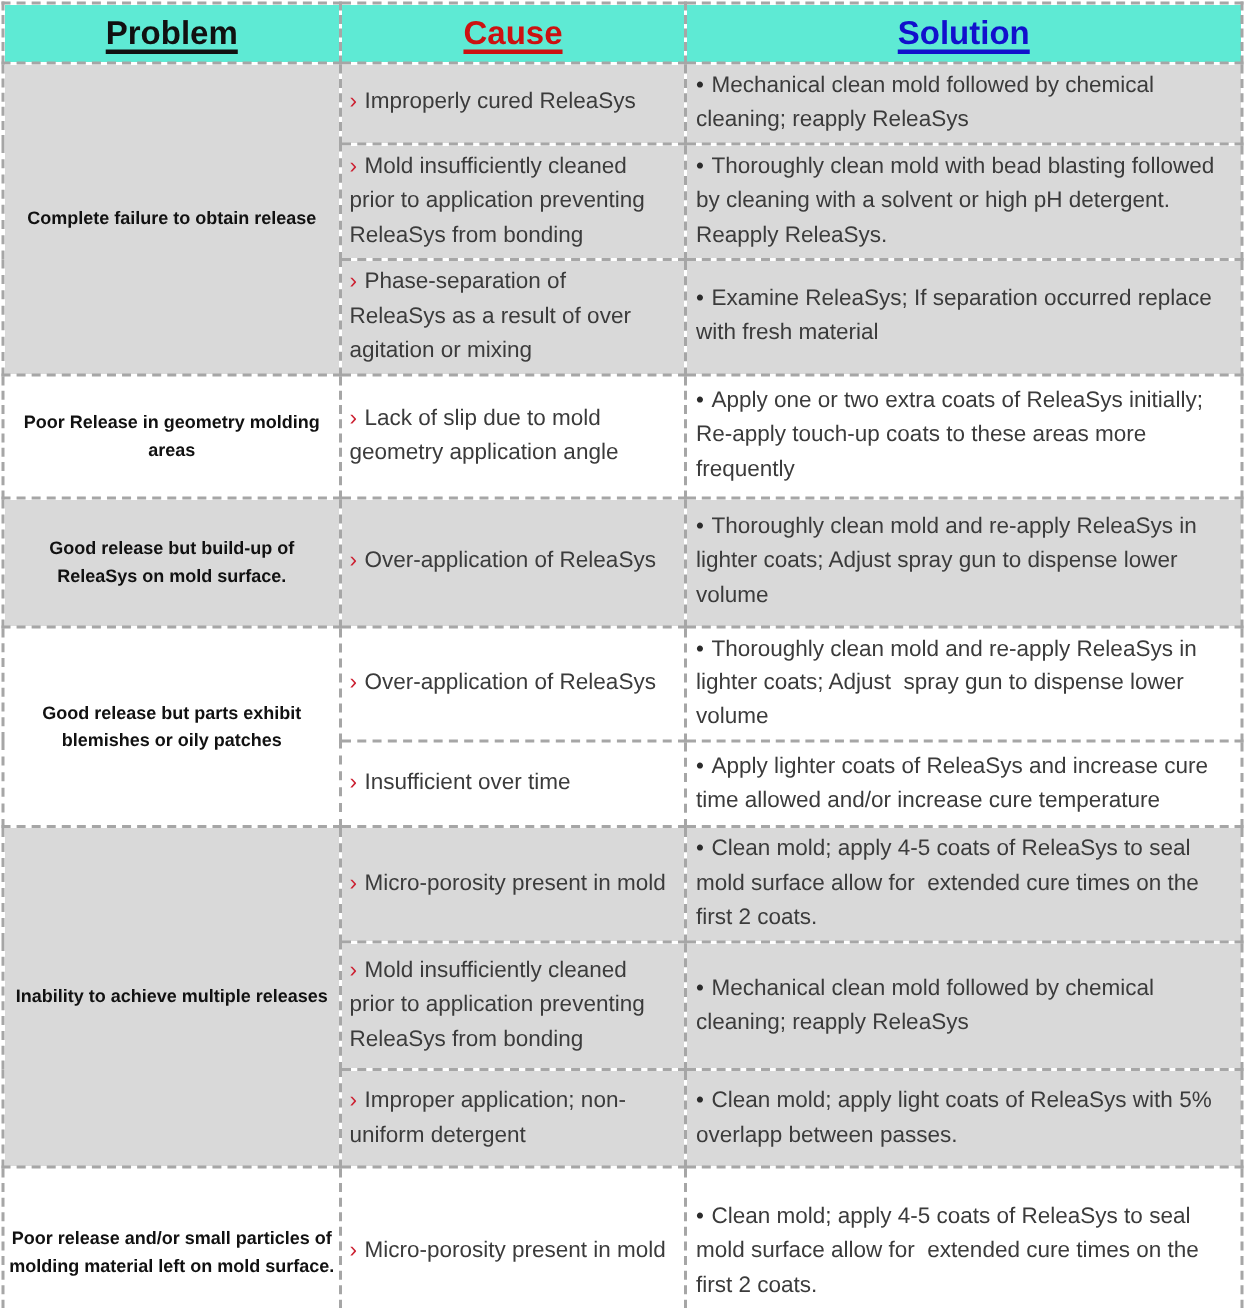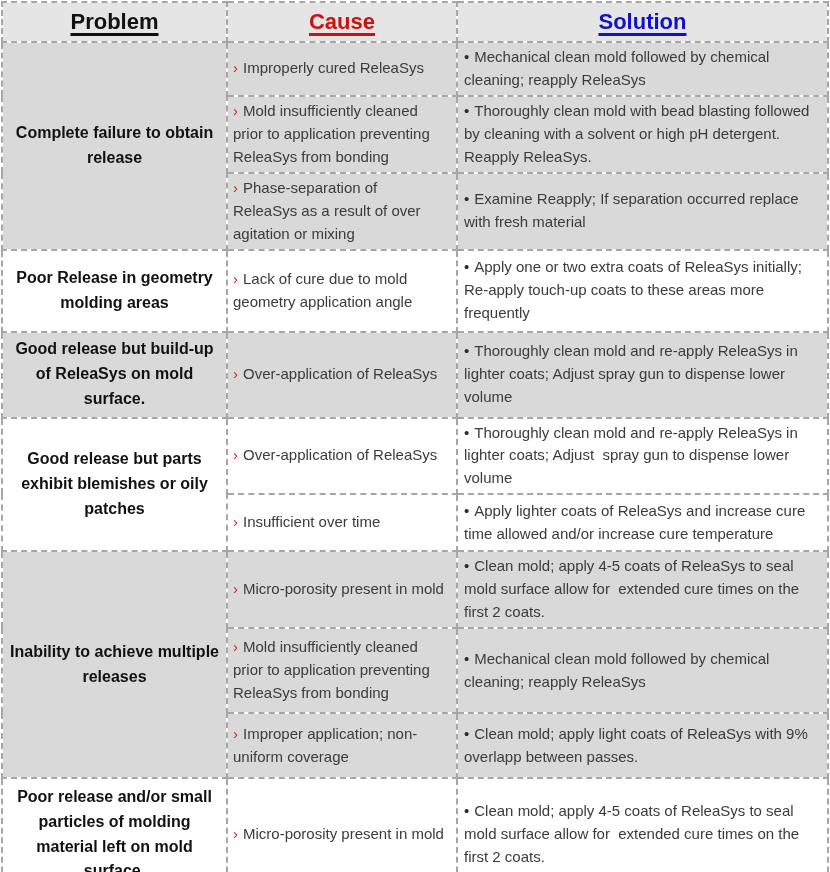--- a/index.html
+++ b/index.html
@@ -13,40 +13,40 @@
     border-collapse: collapse;
     table-layout: fixed;
     width: 826px;
     margin: 1px 0 0 1px;
   }
   th, td {
     border: 2px dashed #a6a6a6;
     overflow: hidden;
   }
   th {
-    background: #e5e5e5;
+    background: #5eead4;
     height: 38px;
     font-size: 22px;
     font-weight: bold;
     text-align: center;
     vertical-align: middle;
     padding: 0;
   }
   th .hdr-text {
     text-decoration: underline;
     text-decoration-thickness: 2.5px;
     text-underline-offset: 4px;
   }
   .hdr-problem { color: #111111; }
   .hdr-cause   { color: #cc1111; text-align: center; }
   .hdr-solution{ color: #1111cc; margin-top: 16px; }
 
   td.problem {
     font-weight: bold;
-    font-size: 16px;
+    font-size: 12px;
     line-height: 1.55;
     color: #111111;
     text-align: center;
     vertical-align: middle;
     padding: 2px 3px;
   }
   td.cause, td.solution {
     font-size: 15px;
     line-height: 1.53;
     color: #3b3b3b;
@@ -85,25 +85,25 @@
         <td class="problem gray" rowspan="3"><span class="cell-text">Complete failure to obtain release</span></td>
         <td class="cause gray"><span class="bullet bullet-cause">›</span><span class="cell-text">Improperly cured ReleaSys</span></td>
         <td class="solution gray"><span class="bullet bullet-solution">•</span><span class="cell-text">Mechanical clean mold followed by chemical cleaning; reapply ReleaSys</span></td>
       </tr>
       <tr style="height: 74px;">
         <td class="cause gray"><span class="bullet bullet-cause">›</span><span class="cell-text">Mold insufficiently cleaned prior to application preventing  ReleaSys from bonding</span></td>
         <td class="solution gray"><span class="bullet bullet-solution">•</span><span class="cell-text">Thoroughly clean mold with bead blasting followed by cleaning with a solvent or high pH detergent.  Reapply ReleaSys.</span></td>
       </tr>
       <tr style="height: 68px;">
         <td class="cause gray"><span class="bullet bullet-cause">›</span><span class="cell-text">Phase-separation of ReleaSys as a result of over agitation or mixing</span></td>
-        <td class="solution gray"><span class="bullet bullet-solution">•</span><span class="cell-text">Examine Reapply; If separation occurred replace with fresh material</span></td>
+        <td class="solution gray"><span class="bullet bullet-solution">•</span><span class="cell-text">Examine ReleaSys; If separation occurred replace with fresh material</span></td>
       </tr>
       <tr style="height: 82px;">
         <td class="problem white" rowspan="1"><span class="cell-text">Poor Release in geometry molding areas</span></td>
-        <td class="cause white"><span class="bullet bullet-cause">›</span><span class="cell-text">Lack of cure due to mold geometry application angle</span></td>
+        <td class="cause white"><span class="bullet bullet-cause">›</span><span class="cell-text">Lack of slip due to mold geometry application angle</span></td>
         <td class="solution white"><span class="bullet bullet-solution">•</span><span class="cell-text">Apply one or two extra coats of ReleaSys initially; Re-apply touch-up coats to these areas more frequently</span></td>
       </tr>
       <tr style="height: 86px;">
         <td class="problem gray" rowspan="1"><span class="cell-text">Good release but build-up of ReleaSys on mold surface.</span></td>
         <td class="cause gray"><span class="bullet bullet-cause">›</span><span class="cell-text">Over-application of ReleaSys</span></td>
         <td class="solution gray"><span class="bullet bullet-solution">•</span><span class="cell-text">Thoroughly clean mold and re-apply ReleaSys in lighter coats; Adjust spray gun to dispense lower volume</span></td>
       </tr>
       <tr style="height: 57px;">
         <td class="problem white" rowspan="2"><span class="cell-text">Good release but parts exhibit blemishes or oily patches</span></td>
         <td class="cause white"><span class="bullet bullet-cause">›</span><span class="cell-text">Over-application of ReleaSys</span></td>
@@ -116,22 +116,22 @@
       <tr style="height: 74px;">
         <td class="problem gray" rowspan="3"><span class="cell-text">Inability to achieve multiple releases</span></td>
         <td class="cause gray"><span class="bullet bullet-cause">›</span><span class="cell-text">Micro-porosity present in mold</span></td>
         <td class="solution gray"><span class="bullet bullet-solution">•</span><span class="cell-text">Clean mold; apply 4-5 coats of ReleaSys to seal mold surface allow for  extended cure times on the first 2 coats.</span></td>
       </tr>
       <tr style="height: 85px;">
         <td class="cause gray"><span class="bullet bullet-cause">›</span><span class="cell-text">Mold insufficiently cleaned prior to application preventing  ReleaSys from bonding</span></td>
         <td class="solution gray"><span class="bullet bullet-solution">•</span><span class="cell-text">Mechanical clean mold followed by chemical cleaning; reapply ReleaSys</span></td>
       </tr>
       <tr style="height: 65px;">
-        <td class="cause gray"><span class="bullet bullet-cause">›</span><span class="cell-text">Improper application; non-uniform coverage</span></td>
-        <td class="solution gray"><span class="bullet bullet-solution">•</span><span class="cell-text">Clean mold; apply light coats of ReleaSys with 9% overlapp between passes.</span></td>
+        <td class="cause gray"><span class="bullet bullet-cause">›</span><span class="cell-text">Improper application; non-uniform detergent</span></td>
+        <td class="solution gray"><span class="bullet bullet-solution">•</span><span class="cell-text">Clean mold; apply light coats of ReleaSys with 5% overlapp between passes.</span></td>
       </tr>
       <tr style="height: 113px;">
         <td class="problem white" rowspan="1"><span class="cell-text">Poor release and/or small particles of molding material left on mold surface.</span></td>
         <td class="cause white"><span class="bullet bullet-cause">›</span><span class="cell-text">Micro-porosity present in mold</span></td>
         <td class="solution white"><span class="bullet bullet-solution">•</span><span class="cell-text">Clean mold; apply 4-5 coats of ReleaSys to seal mold surface allow for  extended cure times on the first 2 coats.</span></td>
       </tr>
     </tbody>
 </table>
 
 </body></html>

